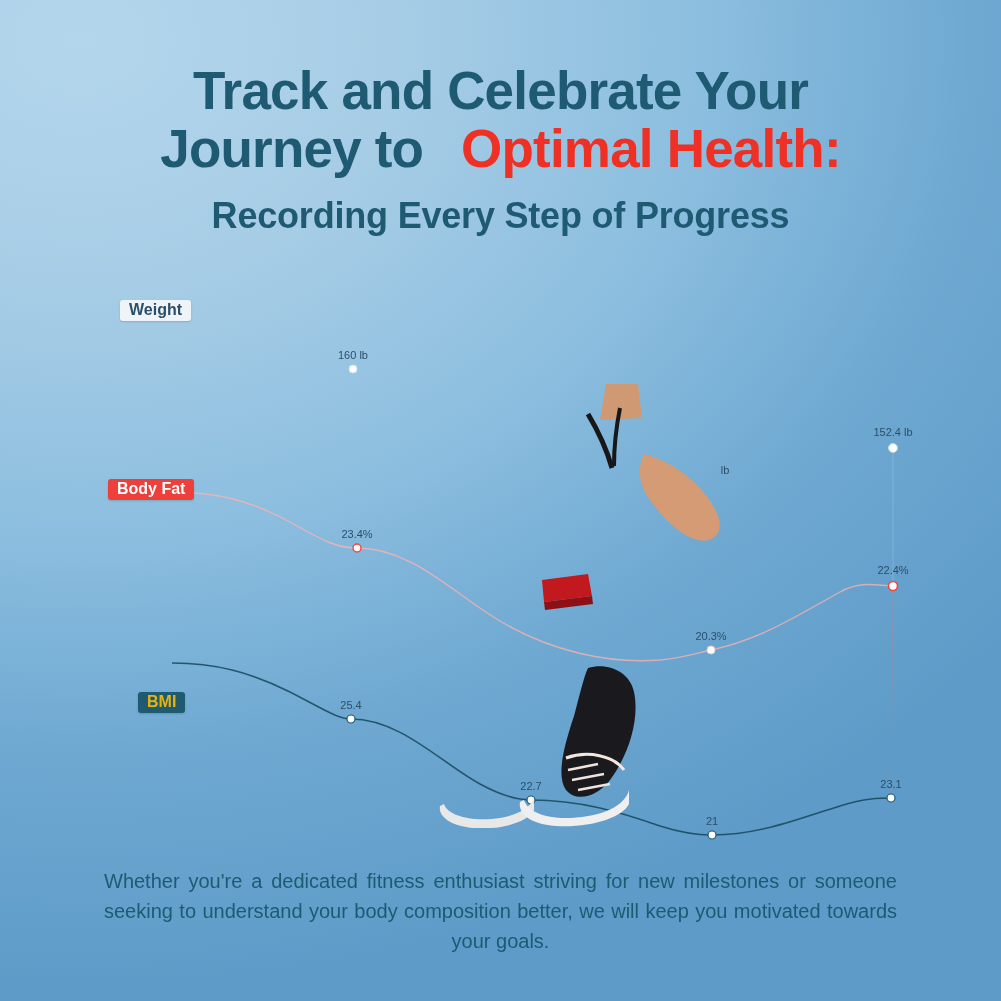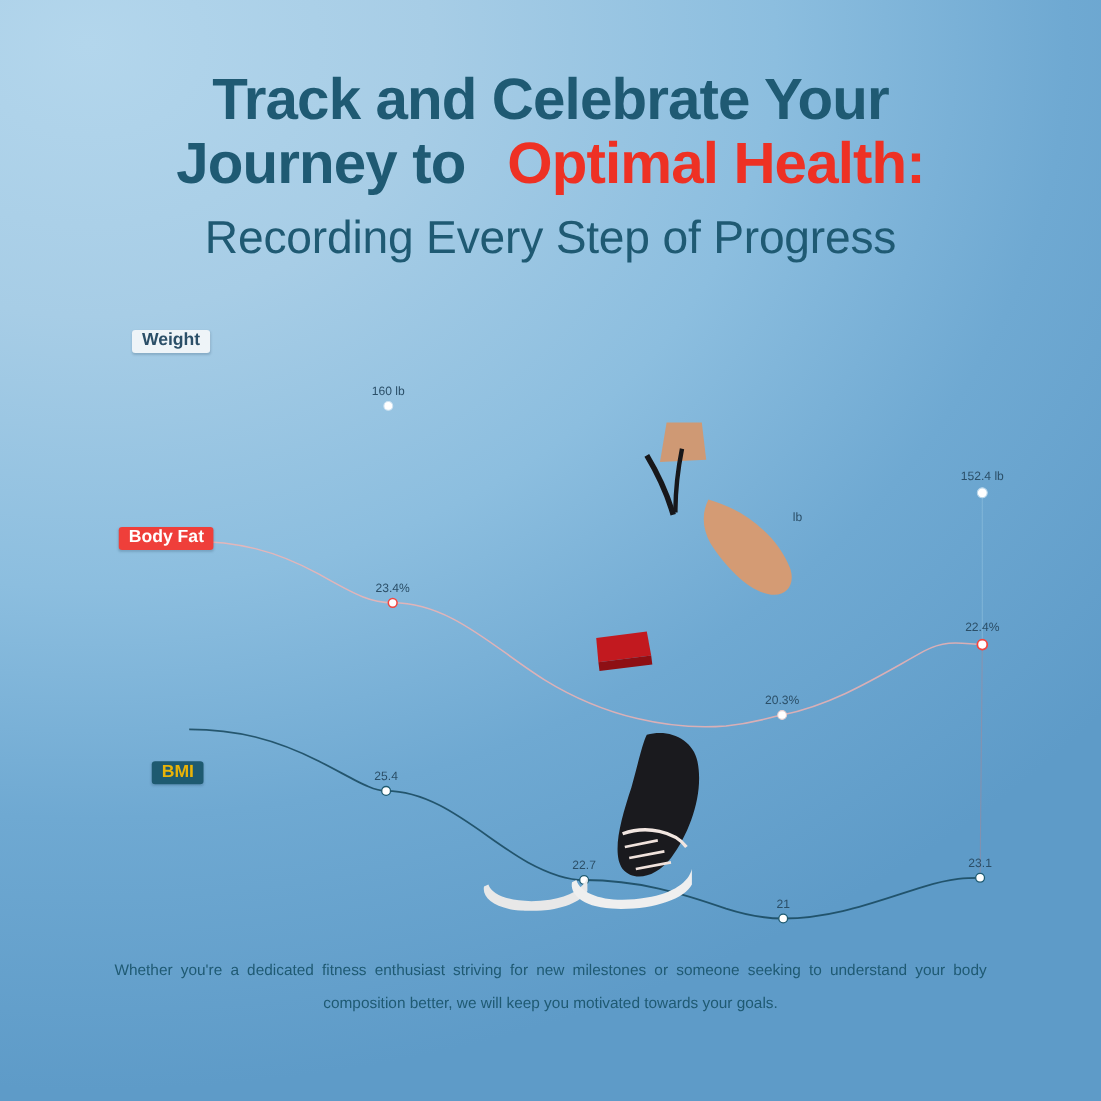--- a/index.html
+++ b/index.html
@@ -29,24 +29,24 @@
     font-size: 53px;
     line-height: 58px;
     font-weight: bold;
     letter-spacing: -0.8px;
     color: #1f5a73;
     white-space: nowrap;
   }
   .h-line .accent { color: #ee3124; margin-left: 24px; }
   .subtitle {
     margin-top: 19px;
-    font-size: 42px;
+    font-size: 36px;
     line-height: 38px;
     color: #1f5a73;
-    font-weight: normal;
+    font-weight: bold;
     letter-spacing: -0.2px;
   }
 
   
   #chart-area {
     position: absolute;
     left: 0;
     top: 0;
     width: 1001px;
     height: 821px;
@@ -99,21 +99,21 @@
     height: 570px;
     pointer-events: none;
   }
 
   
   .footer-copy {
     position: absolute;
     left: 104px;
     top: 866px;
     width: 793px;
-    font-size: 14px;
+    font-size: 20px;
     line-height: 30px;
     color: #1f5a73;
     text-align: justify;
     text-align-last: center;
     letter-spacing: 0px;
   }
 </style>
 </head>
 <body>
 

